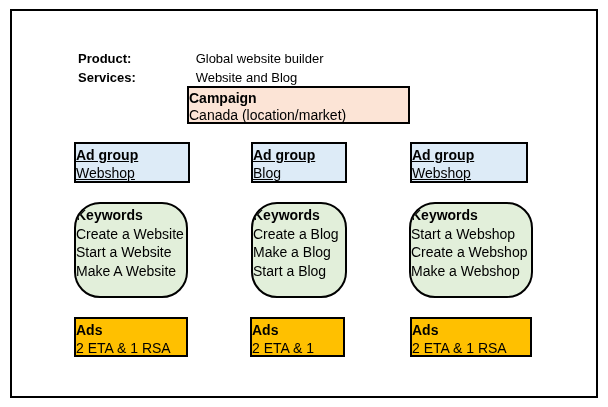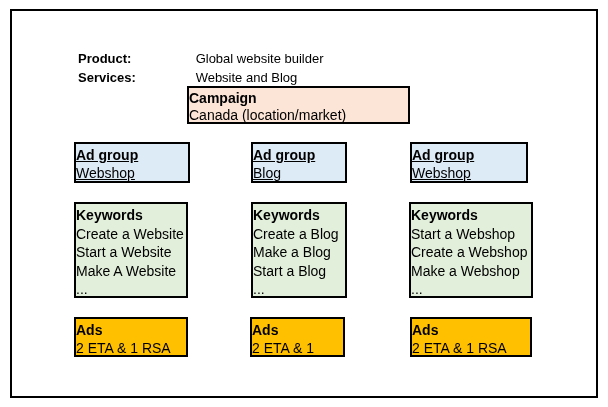--- a/index.html
+++ b/index.html
@@ -39,21 +39,21 @@
     text-align: left;
     font-size: 14px;
     overflow: hidden;
   }
   .box .title { font-weight: bold; }
   .campaign  { left: 187px; top: 86px;  width: 223px; height: 38px; line-height: 17px; padding-top: 2px; }
   .adgroup   { top: 142px; height: 41px; line-height: 18px; padding-top: 2px; text-decoration: underline; }
   .adgroup-1 { left: 74px;  width: 116px; }
   .adgroup-2 { left: 251px; width: 96px; }
   .adgroup-3 { left: 410px; width: 118px; }
-  .keywords  { top: 202px; height: 96px; line-height: 18.5px; padding-top: 2px; }
+  .keywords  { top: 202px; height: 96px; line-height: 18.5px; padding-top: 2px; border-radius: 26px; }
   .keywords-1 { left: 74px;  width: 114px; }
   .keywords-2 { left: 251px; width: 96px; }
   .keywords-3 { left: 409px; width: 124px; }
   .ads       { top: 317px; height: 40px; line-height: 18px; padding-top: 2px; }
   .ads-1 { left: 74px;  width: 114px; }
   .ads-2 { left: 250px; width: 95px; }
   .ads-3 { left: 410px; width: 122px; }
 </style>
 </head>
 <body>

